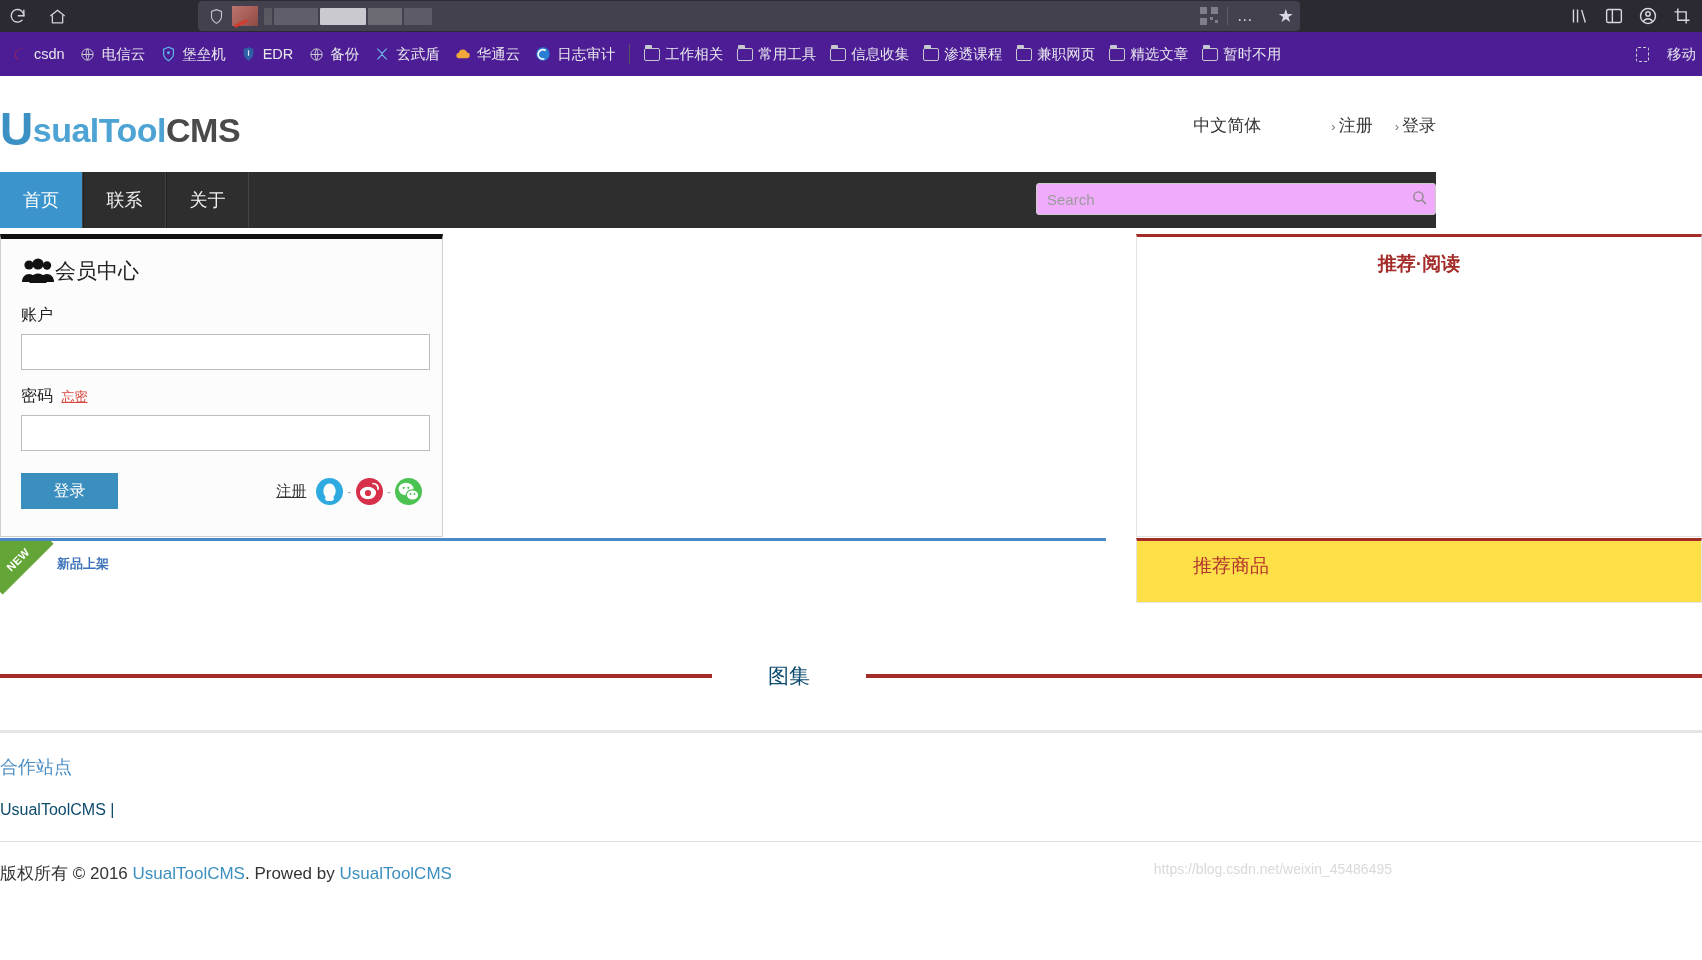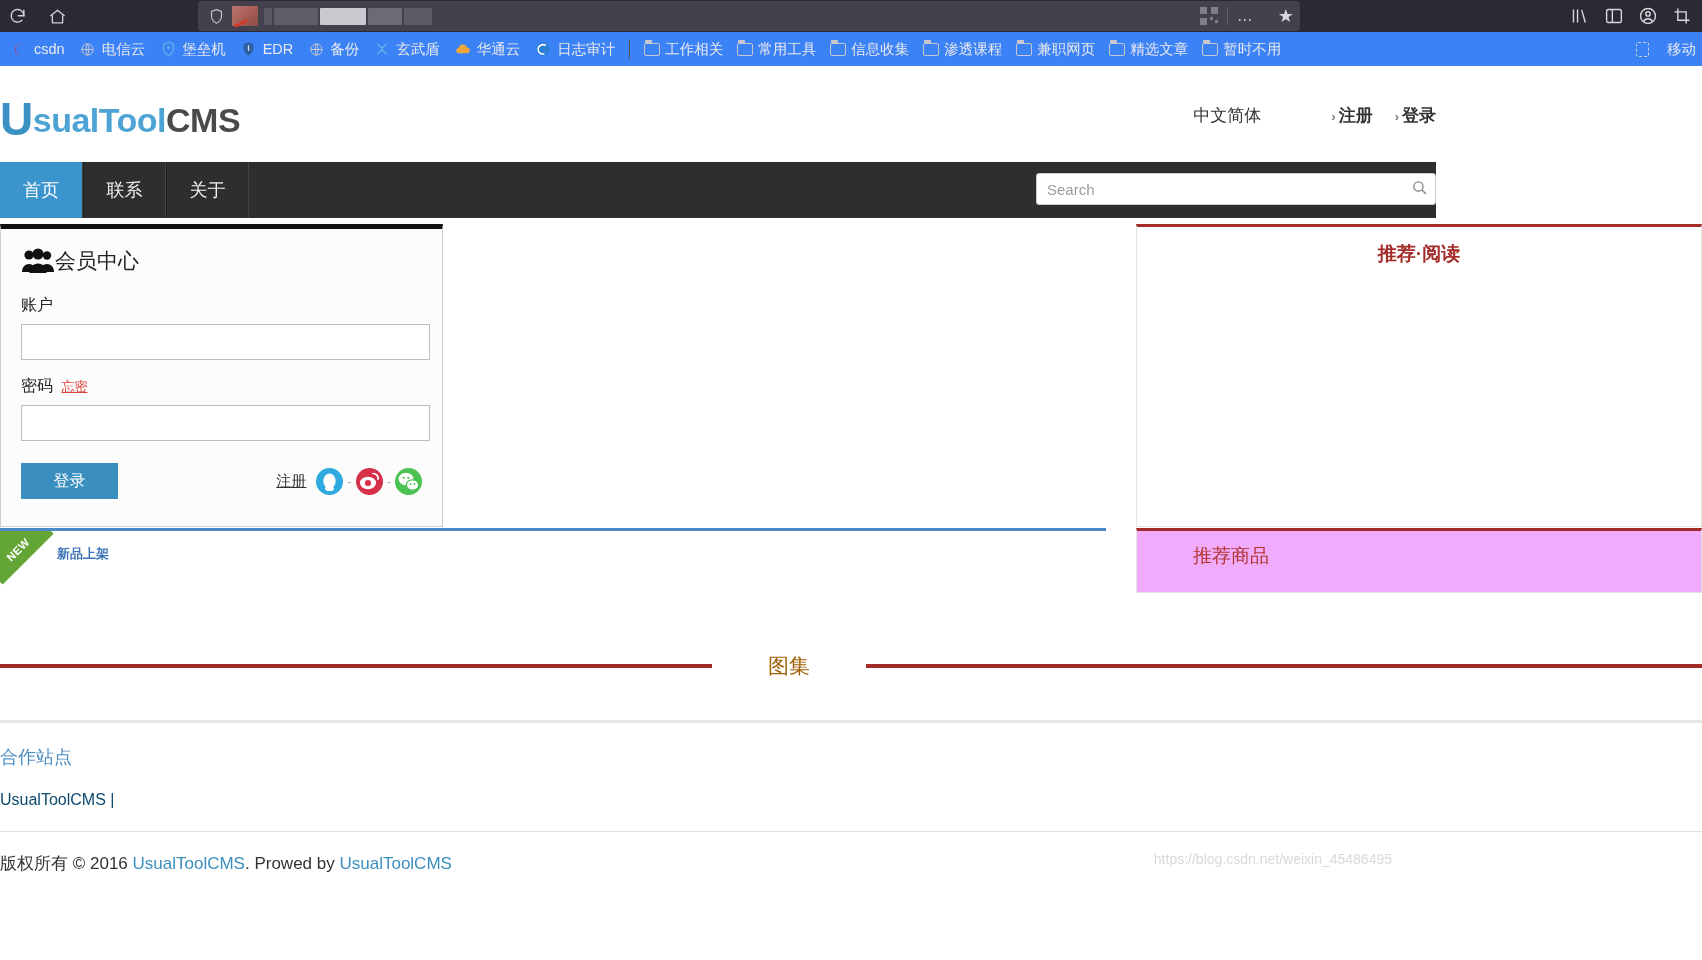--- a/index.html
+++ b/index.html
@@ -62,22 +62,22 @@
   .vdiv { width: 1px; height: 18px; background: #5d5c68; margin: 0 7px; }
   .dots { color: #d8d8e0; font-size: 16px; letter-spacing: 1px; line-height: 10px; }
   .star { color: #d8d8e0; font-size: 18px; }
   .chrome-right {
     position: absolute; right: 6px; top: 0; height: 32px;
     display: flex; align-items: center; gap: 14px; padding-right: 4px;
   }
   .chrome-right span { color: #d7d7de; display: flex; align-items: center; }
 
   .bookmarks-bar {
-    height: 34px;
-    background: #3b82f6;
+    height: 44px;
+    background: #4c1d95;
     display: flex; align-items: center;
     padding: 0 4px;
     position: relative;
   }
   .bm {
     display: flex; align-items: center; gap: 5px;
     padding: 2px 7px; height: 26px;
     color: #e8e8ed; font-size: 14.5px; white-space: nowrap;
   }
   .bm .folder {
@@ -105,21 +105,21 @@
   .logo .u-big { color: #3b91c4; font-size: 46px; font-weight: bold; vertical-align: -3px; }
   .logo .blue { color: #4da3d4; }
   .logo .gray { color: #4a4a4a; }
 
   .header-right {
     position: absolute; right: 0; top: 38px;
     display: flex; align-items: center; gap: 22px;
     font-size: 17px; color: #333;
   }
   .header-right .lang { margin-right: 48px; color: #333; }
-  .header-right a { color: #333; text-decoration: none; font-weight: bold; }
+  .header-right a { color: #333; text-decoration: none; }
   .caret { color: #777; font-size: 13px; margin-right: 3px; }
 
   .navbar {
     height: 56px; background: #2e2e2e;
     display: flex; align-items: stretch; position: relative;
   }
   .nav-item {
     width: 83px;
     display: flex; align-items: center; justify-content: center;
     color: #f0f0f0; font-size: 18px;
@@ -127,21 +127,21 @@
     border-left: 1px solid #1f1f1f;
   }
   .nav-item.active { background: #3b94cc; color: #fff; border-left: none; }
   .search-wrap { position: absolute; right: 0; top: 11px; width: 400px; }
   .search-input {
     width: 400px; height: 32px;
     border: 1px solid #ccc; border-radius: 3px;
     padding: 0 30px 0 10px;
     font-size: 15px; color: #333;
     font-family: "Liberation Sans", sans-serif;
-    background: #ffffff;
+    background: #f0abfc;
   }
   .search-input::placeholder { color: #9b9b9b; }
   .search-icon {
     position: absolute; right: 8px; top: 6px;
     color: #8a8a8a;
   }
 
   
   .main-area { position: relative; height: 310px; }
 
@@ -222,34 +222,34 @@
   }
   .new-title {
     position: absolute; left: 57px; top: 14px;
     color: #3d73b8; font-size: 13px; font-weight: bold;
   }
   .hot-panel {
     position: absolute; left: 1136px; top: 0;
     width: 566px; height: 65px;
     border: 1px solid #e3e3e3;
     border-top: 3px solid #a32b28;
-    background: #f0abfc;
+    background: #fde047;
   }
   .hot-title { color: #b4342f; font-size: 19px; padding: 12px 0 0 56px; }
 
   
   .gallery-area { position: relative; height: 80px; }
   .gal-row {
     position: absolute; top: 24px; left: 0; width: 1702px;
     display: flex; align-items: center;
   }
   .gal-line { height: 4px; background: #a32b28; flex: 1; }
   .gal-line.left { margin-right: 56px; max-width: 712px; }
   .gal-line.right { margin-left: 56px; }
-  .gal-title { color: #a16207; font-size: 21px; white-space: nowrap; }
+  .gal-title { color: #0c4a6e; font-size: 21px; white-space: nowrap; }
 
   .divider-gray { width: 1702px; height: 3px; background: #e6e6e6; margin-top: 12px; }
 
   
   .footer { padding-top: 22px; }
   .partner-title { color: #4a8ec4; font-size: 18px; padding-left: 0px; }
   .partner-links { color: #0c4a6e; font-size: 16px; padding-top: 22px; }
   .footer-rule { width: 1702px; height: 1px; background: #e0e0e0; margin-top: 22px; }
   .copyright { font-size: 17px; color: #333; padding-top: 20px; }
   .copyright a { color: #3b8fbf; text-decoration: none; }

